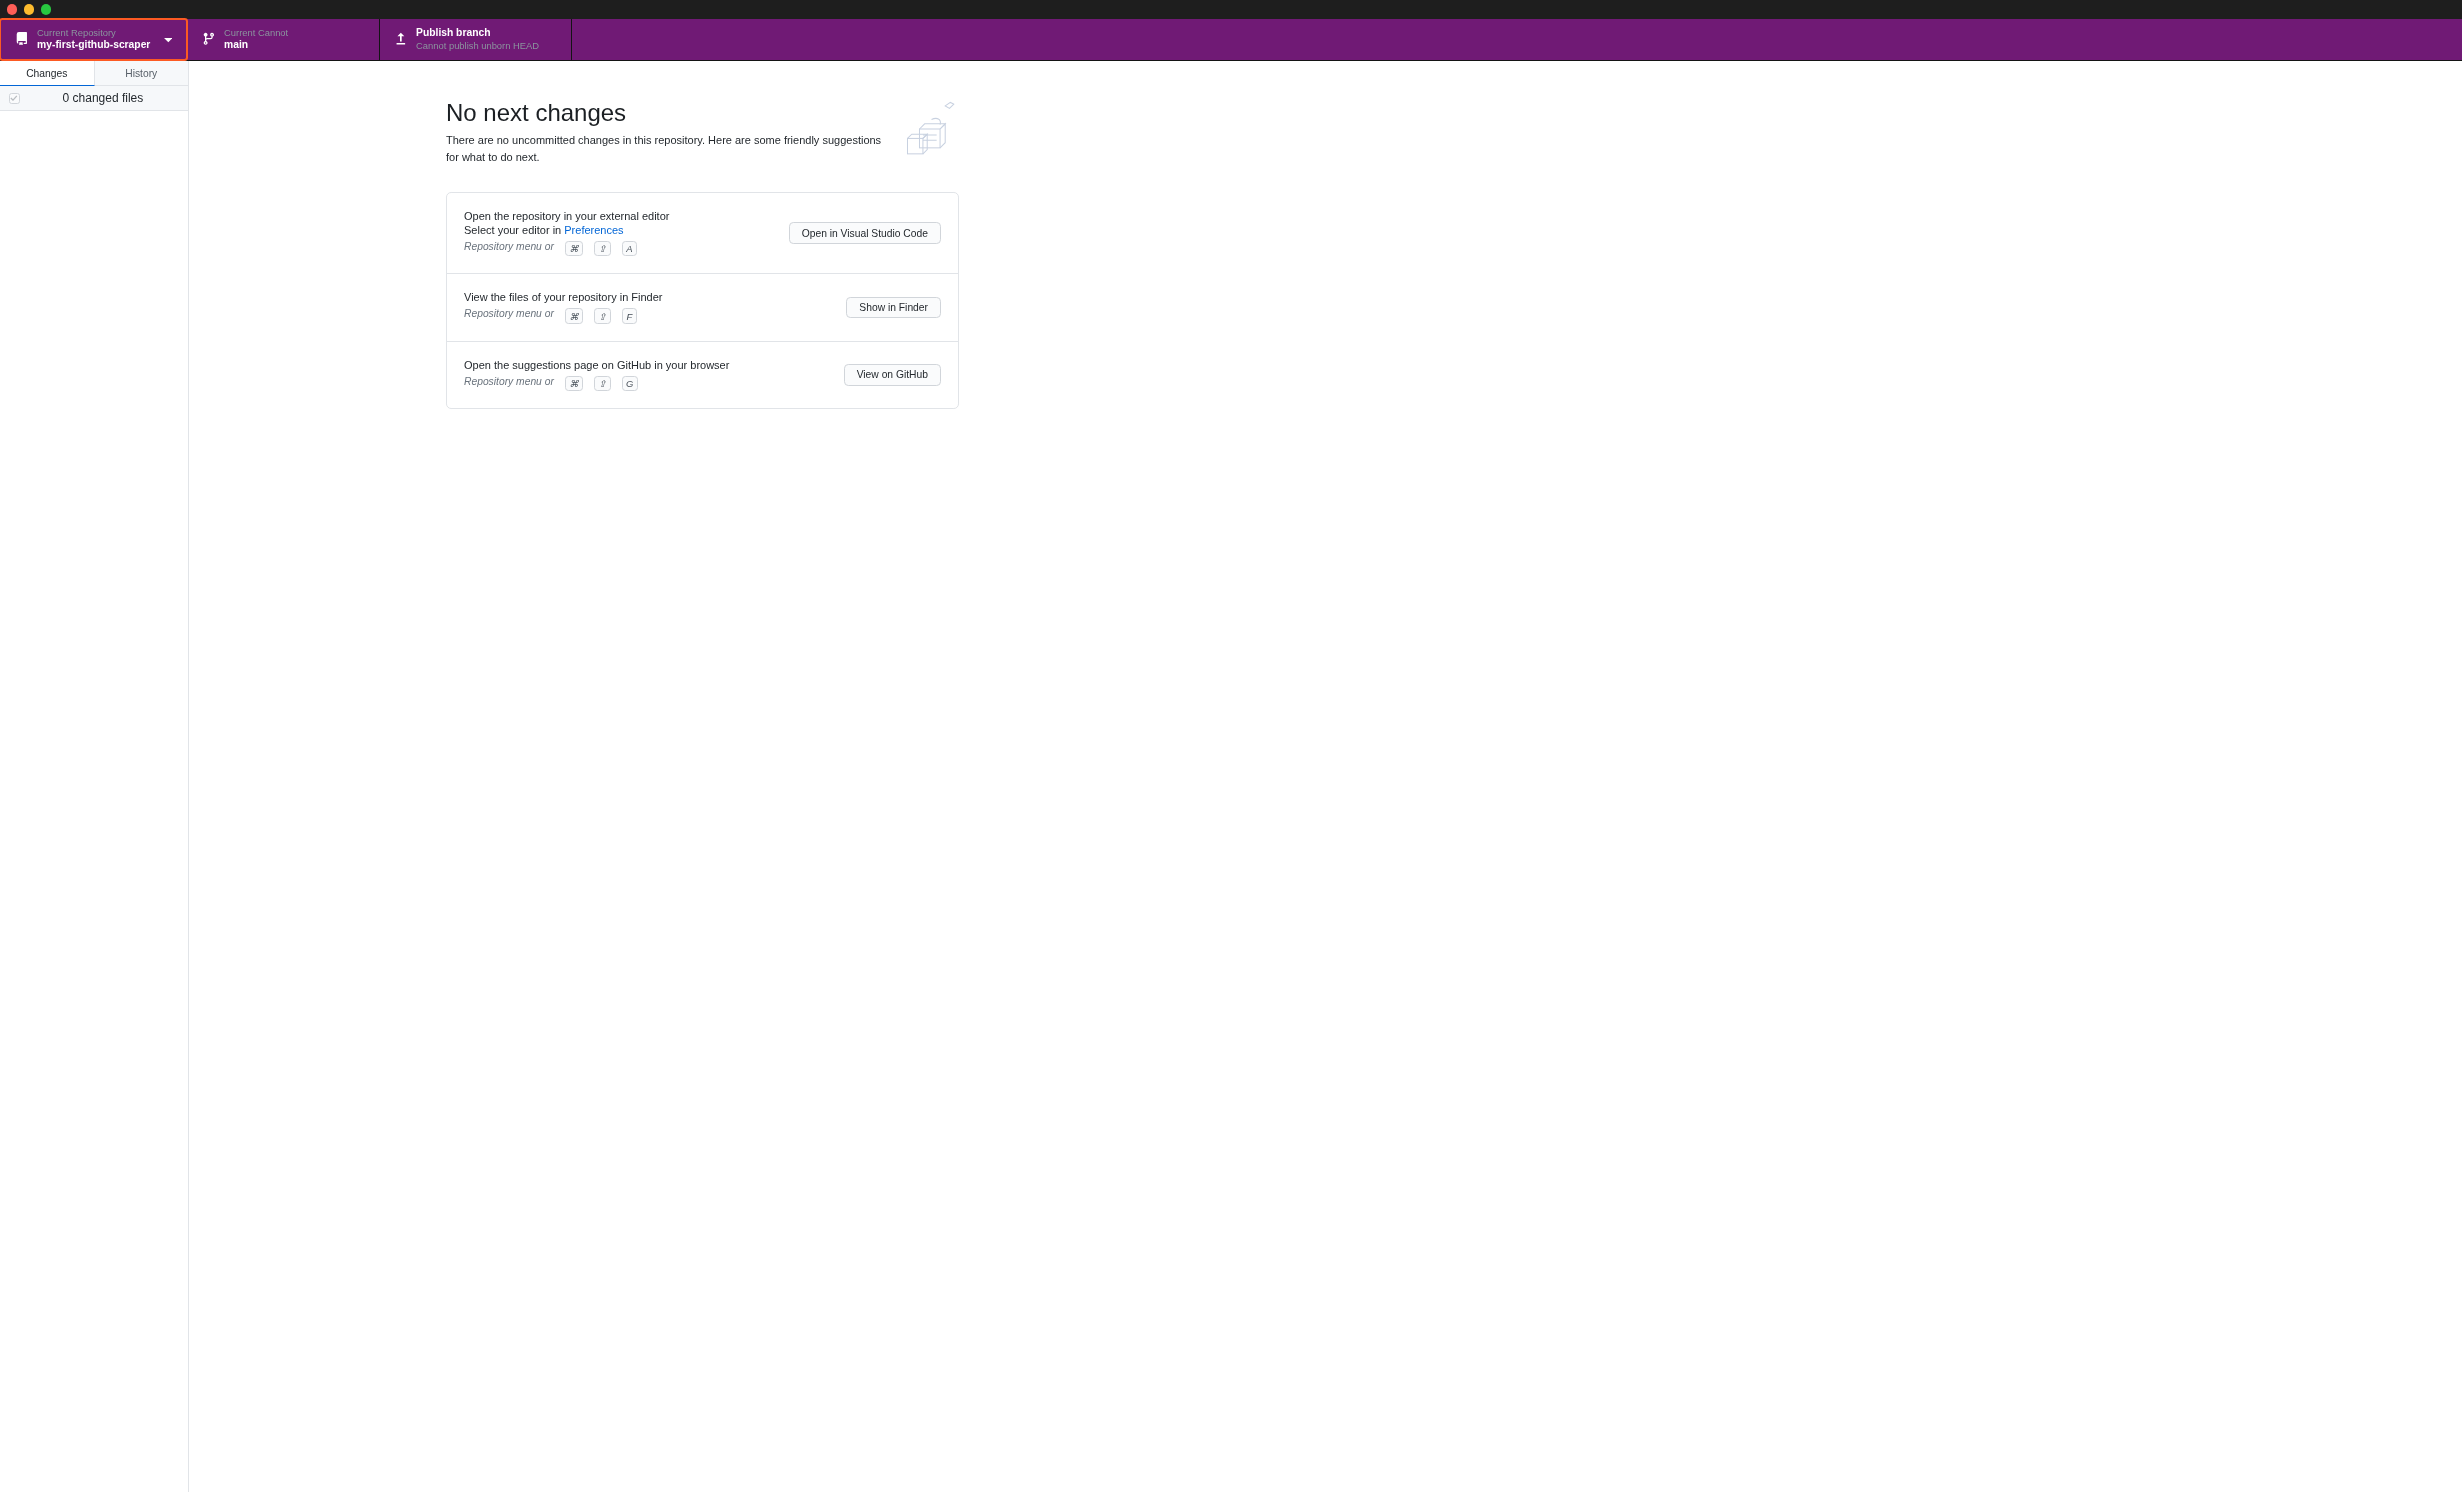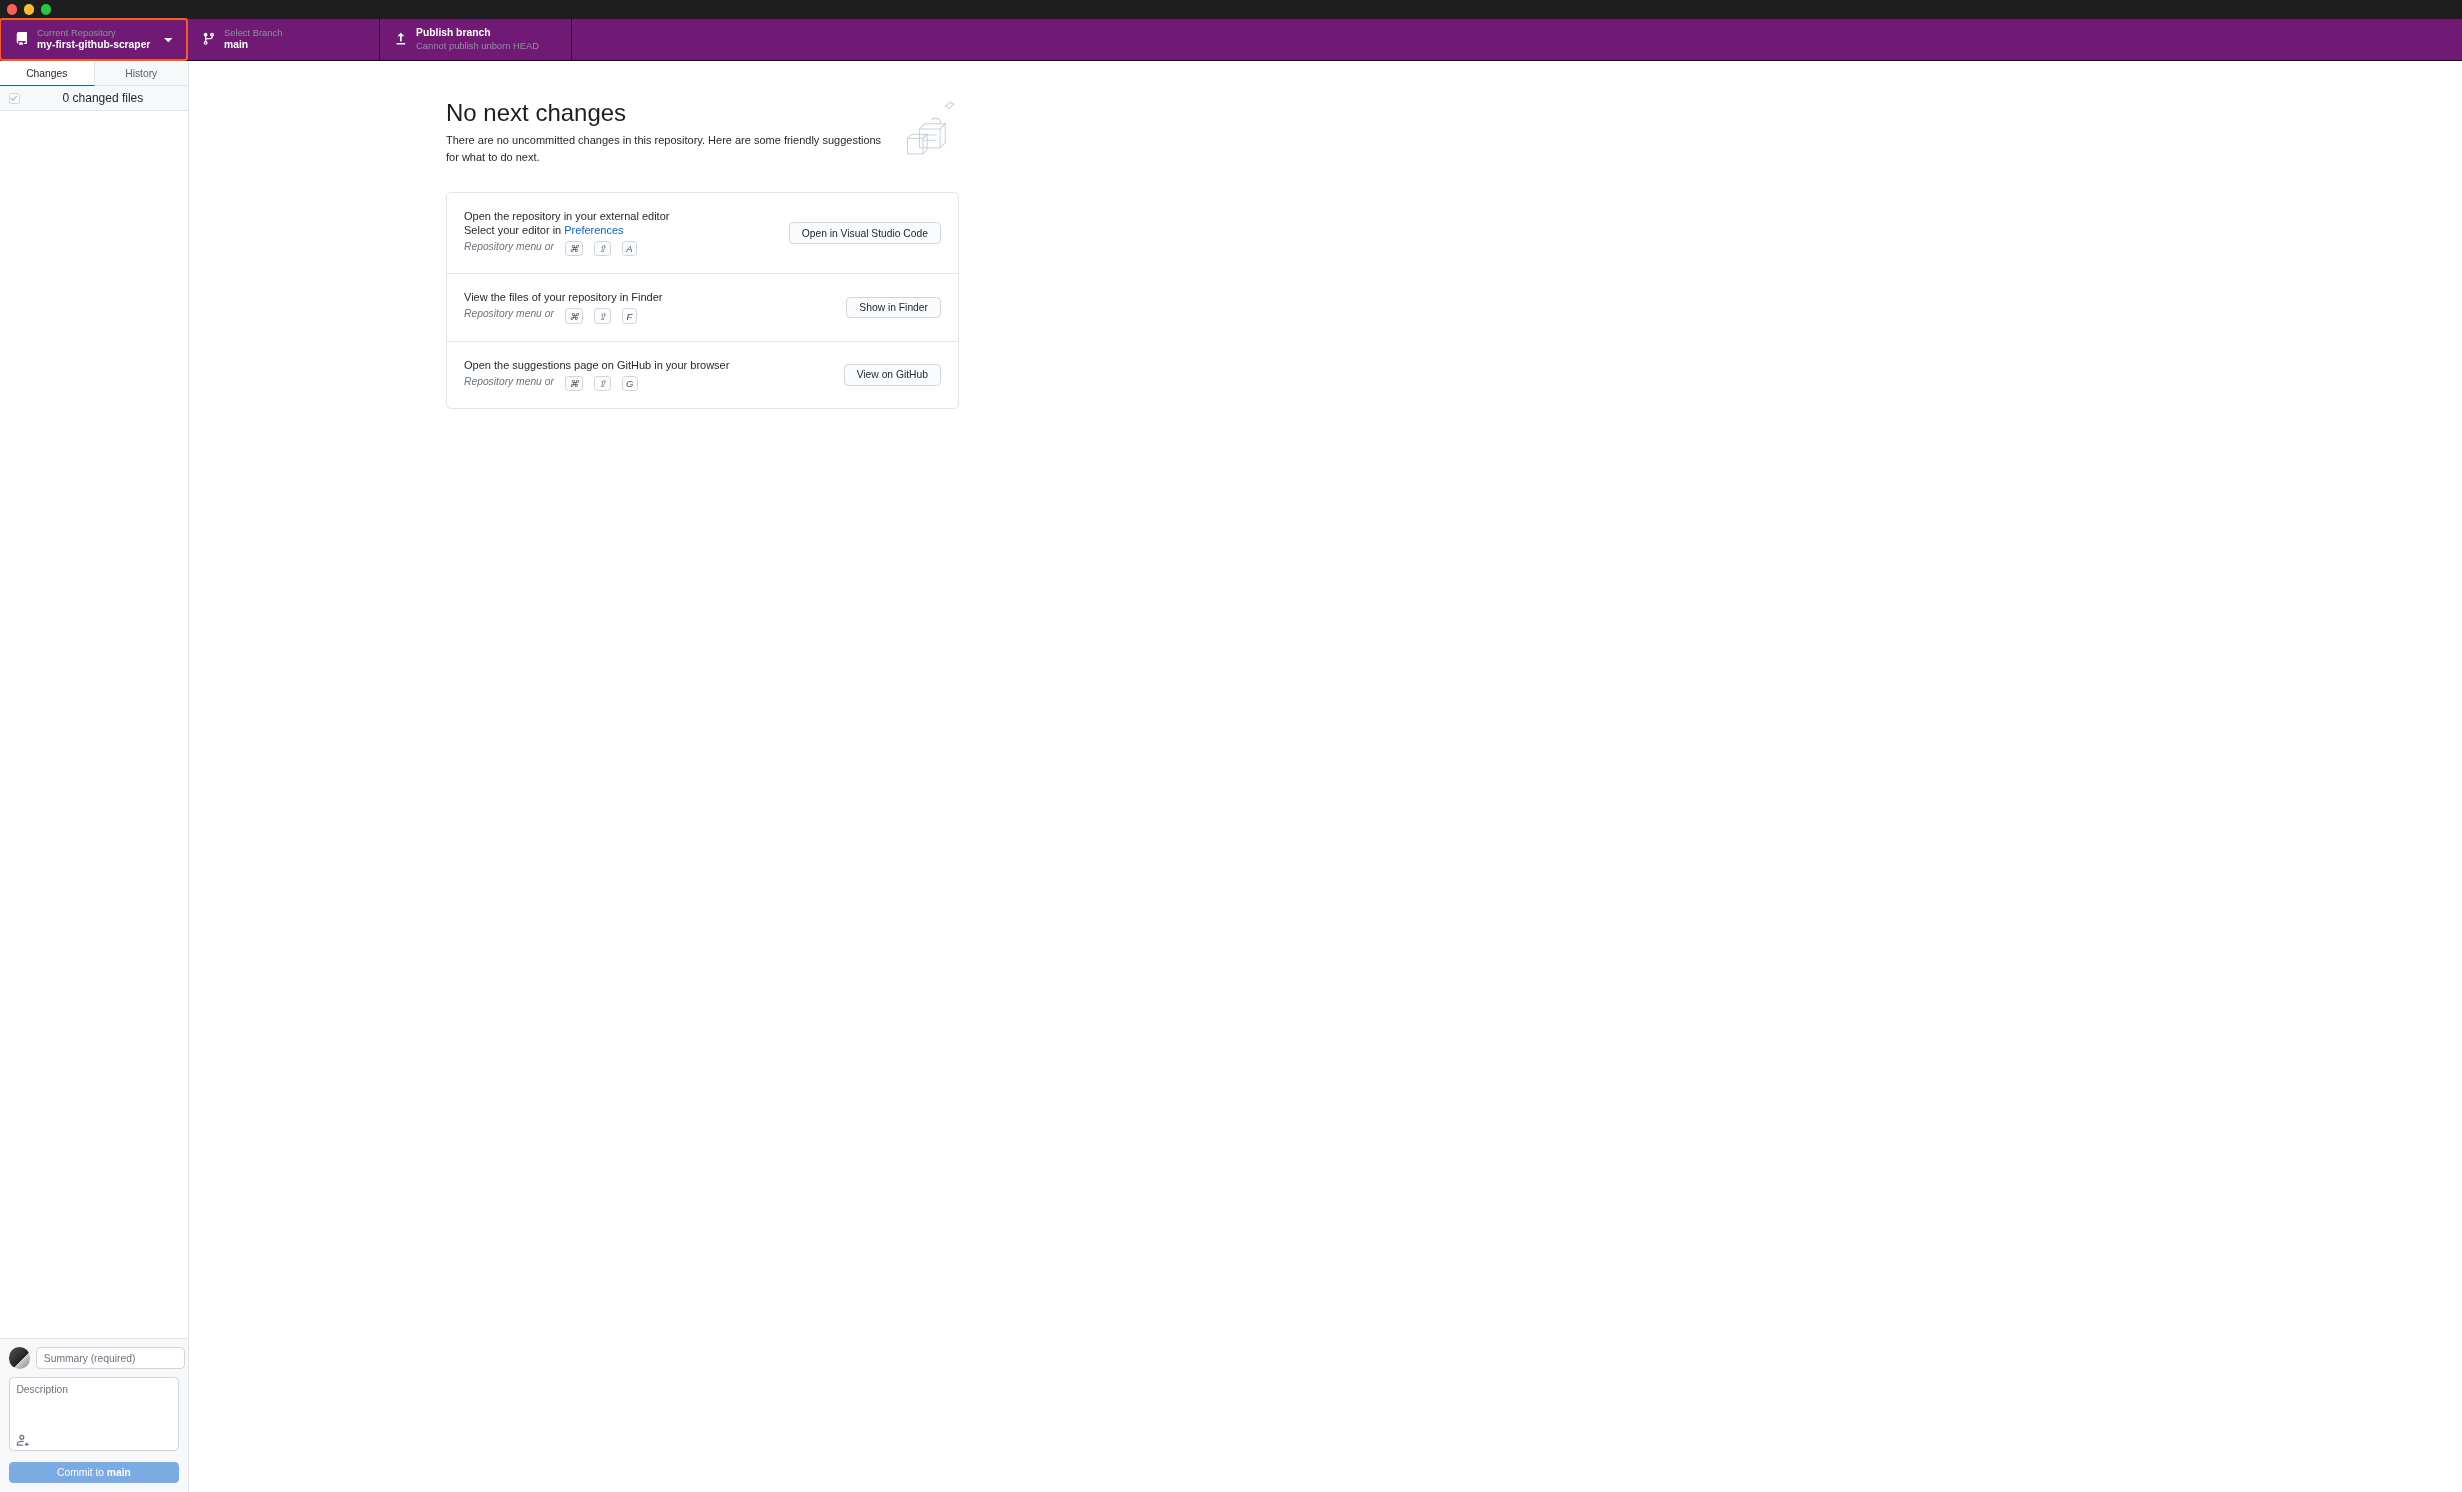--- a/index.html
+++ b/index.html
@@ -103,21 +103,21 @@
       </span>
     </div>
 
     <div class="toolbar-item branch">
       <span class="toolbar-icon">
         <svg width="13.7" height="13.7" viewBox="0 0 16 16" fill="currentColor">
             <path d="M11.75 2.5a.75.75 0 100 1.5.75.75 0 000-1.5zm-2.25.75a2.25 2.25 0 113 2.122V6A2.5 2.5 0 0110 8.5H6a1 1 0 00-1 1v1.128a2.251 2.251 0 11-1.5 0V5.372a2.25 2.25 0 111.5 0v1.836A2.492 2.492 0 016 7h4a1 1 0 001-1v-.628A2.25 2.25 0 019.5 3.25zM4.25 12a.75.75 0 100 1.5.75.75 0 000-1.5zM3.5 3.25a.75.75 0 111.5 0 .75.75 0 01-1.5 0z"></path>
           </svg>
       </span>
       <div class="toolbar-text">
-        <span class="toolbar-label">Select Branch</span>
+        <span class="toolbar-label">Current Cannot</span>
         <span class="toolbar-value">main</span>
       </div>
     </div>
 
     <div class="toolbar-item publish">
       <span class="toolbar-icon">
         <svg width="13.7" height="13.7" viewBox="0 0 16 16" fill="currentColor">
             <path d="M8 1l4 4H9v6H7V5H4l4-4zM3 13h10v1.5H3z"></path>
           </svg>
       </span>
@@ -137,37 +137,20 @@
       </div>
       <div class="changes-header">
         <div class="chk">
           <svg width="7.7" height="6" viewBox="0 0 9 7" fill="#586069">
               <path d="M1 3.5L3.5 6 8 1" stroke="#586069" stroke-width="1.5" fill="none"></path>
             </svg>
         </div>
         <span class="changes-count">0 changed files</span>
       </div>
       <div class="sidebar-spacer"></div>
-      <div class="commit-form">
-        <div class="summary-row">
-          <div class="avatar"></div>
-          <input class="summary-input" placeholder="Summary (required)" style="">
-        </div>
-        <div class="desc-wrap">
-          <textarea class="desc-input" placeholder="Description" style=""></textarea>
-          <span class="coauthor">
-            <svg width="13.7" height="13.7" viewBox="0 0 16 16" fill="currentColor">
-                <path d="M5 5a3 3 0 116 0 3 3 0 01-6 0zm3-1.5a1.5 1.5 0 100 3 1.5 1.5 0 000-3zM2 13c0-2.5 2.5-4 6-4 .5 0 1 .03 1.5.1a.75.75 0 11-.22 1.48A9 9 0 008 10.5c-2.9 0-4.5 1.1-4.5 2.5v.5h5a.75.75 0 010 1.5H2.75A.75.75 0 012 14.25V13zm11-2h1.5v1.5H16V14h-1.5v1.5H13V14h-1.5v-1.5H13V11z"></path>
-              </svg>
-          </span>
-        </div>
-        <button class="commit-btn">
-          <span>Commit to </span><b>main</b>
-        </button>
-      </div>
     </div>
 
     <div class="main">
       <div class="content-wrap">
         <div class="hero">
           <div class="hero-text">
             <h1>No next changes</h1>
             <p>There are no uncommitted changes in this repository. Here are some friendly suggestions for what to do next.</p>
           </div>
           <div class="hero-illust">

